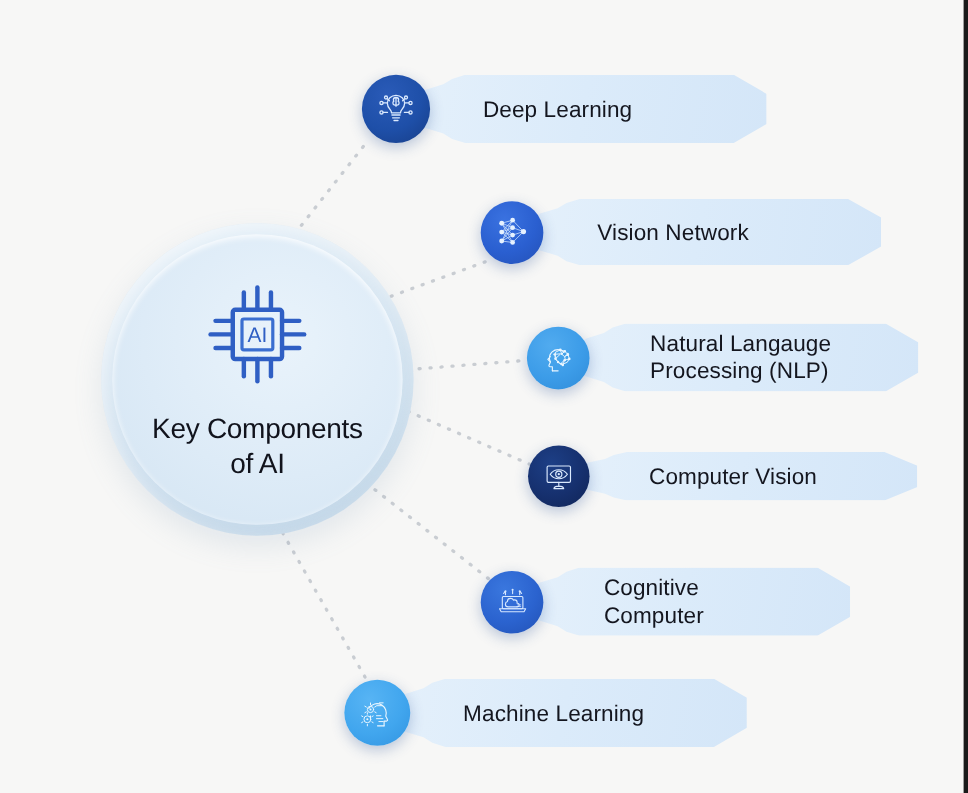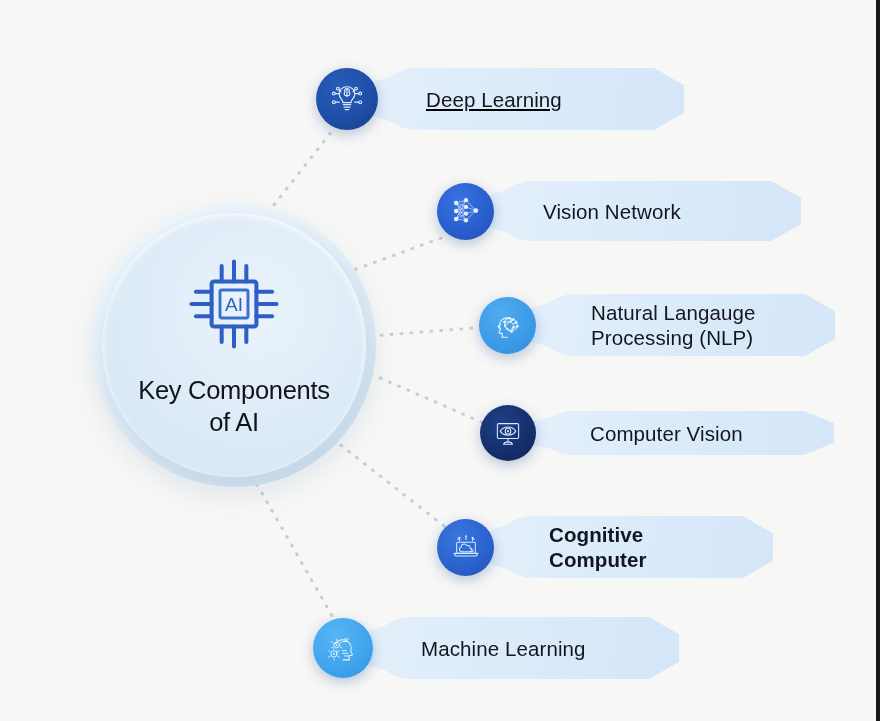--- a/index.html
+++ b/index.html
@@ -168,21 +168,21 @@
           <line x1="70" y1="61" x2="84" y2="61"></line>
         </svg>
       </span>
       <div class="hub-title">
         <div>Key Components</div>
         <div>of AI</div>
       </div>
     </div>
   </div>
 
-  <div class="branch" style="left:316px; top:68px;text-decoration:underline;">
+  <div class="branch" style="left:329px; top:68px;">
     <div class="node-icon" style="width:62px;height:62px;background:radial-gradient(circle at 38% 30%, #2a5bb8 0%, #1e4fa8 55%, #173d86 100%);">
       <span>
         <svg viewBox="0 0 44 44" width="40" height="40" fill="none" stroke="#dbeafe" stroke-width="1.3" stroke-linecap="round" stroke-linejoin="round">
           <path d="M22 8.5c-5 0-8.6 3.6-8.6 8 0 3 1.6 4.8 2.8 6.3.9 1.1 1.3 2 1.3 3.2h9c0-1.2.4-2.1 1.3-3.2 1.2-1.5 2.8-3.3 2.8-6.3 0-4.4-3.6-8-8.6-8z"></path>
           <path d="M17.9 28.1h8.2M18.6 30.9h6.8M20 33.6h4"></path>
           <path d="M22 10.6c-1.6 0-2.6 1-2.6 2.2 0 .6.2 1 .5 1.4-.6.4-1 1.1-1 1.9 0 1.1.8 2 1.9 2.1M22 10.6c1.6 0 2.6 1 2.6 2.2 0 .6-.2 1-.5 1.4.6.4 1 1.1 1 1.9 0 1.1-.8 2-1.9 2.1M22 10.8v8.6M20.8 18.2h2.5"></path>
           <circle cx="7.5" cy="16" r="1.6"></circle>
             <circle cx="7.5" cy="25.5" r="1.6"></circle>
           <circle cx="12" cy="10.6" r="1.5"></circle>
           <circle cx="36.5" cy="16" r="1.6"></circle>
@@ -290,21 +290,21 @@
           <path d="M10.4 11.2l1.4-1.9M29.6 11.2l-1.4-1.9"></path>
           <g fill="#d6e8ff" stroke="none">
             <circle cx="12.4" cy="8.9" r="1.1"></circle>
               <circle cx="20" cy="7.3" r="1.1"></circle>
             <circle cx="27.6" cy="8.9" r="1.1"></circle>
           </g>
           <path d="M24.5 25.3h4.2M25.5 23.4h3.2" stroke-width="0.9"></path>
         </svg>
       </span>
     </div>
-    <div class="pill shape" style="width:292px;height:62px;margin-left:-13px;padding-left:68px;font-weight:bold;">
+    <div class="pill shape" style="width:292px;height:62px;margin-left:-13px;padding-left:68px;">
       <span class="pill-label">
         <span>Cognitive</span><br>
         <span>Computer</span>
       </span>
     </div>
   </div>
 
   <div class="branch" style="left:313px; top:617px;">
     <div class="node-icon" style="width:60px;height:60px;background:radial-gradient(circle at 38% 30%, #57b4f4 0%, #41a6ee 55%, #3193e0 100%);">
       <span>

